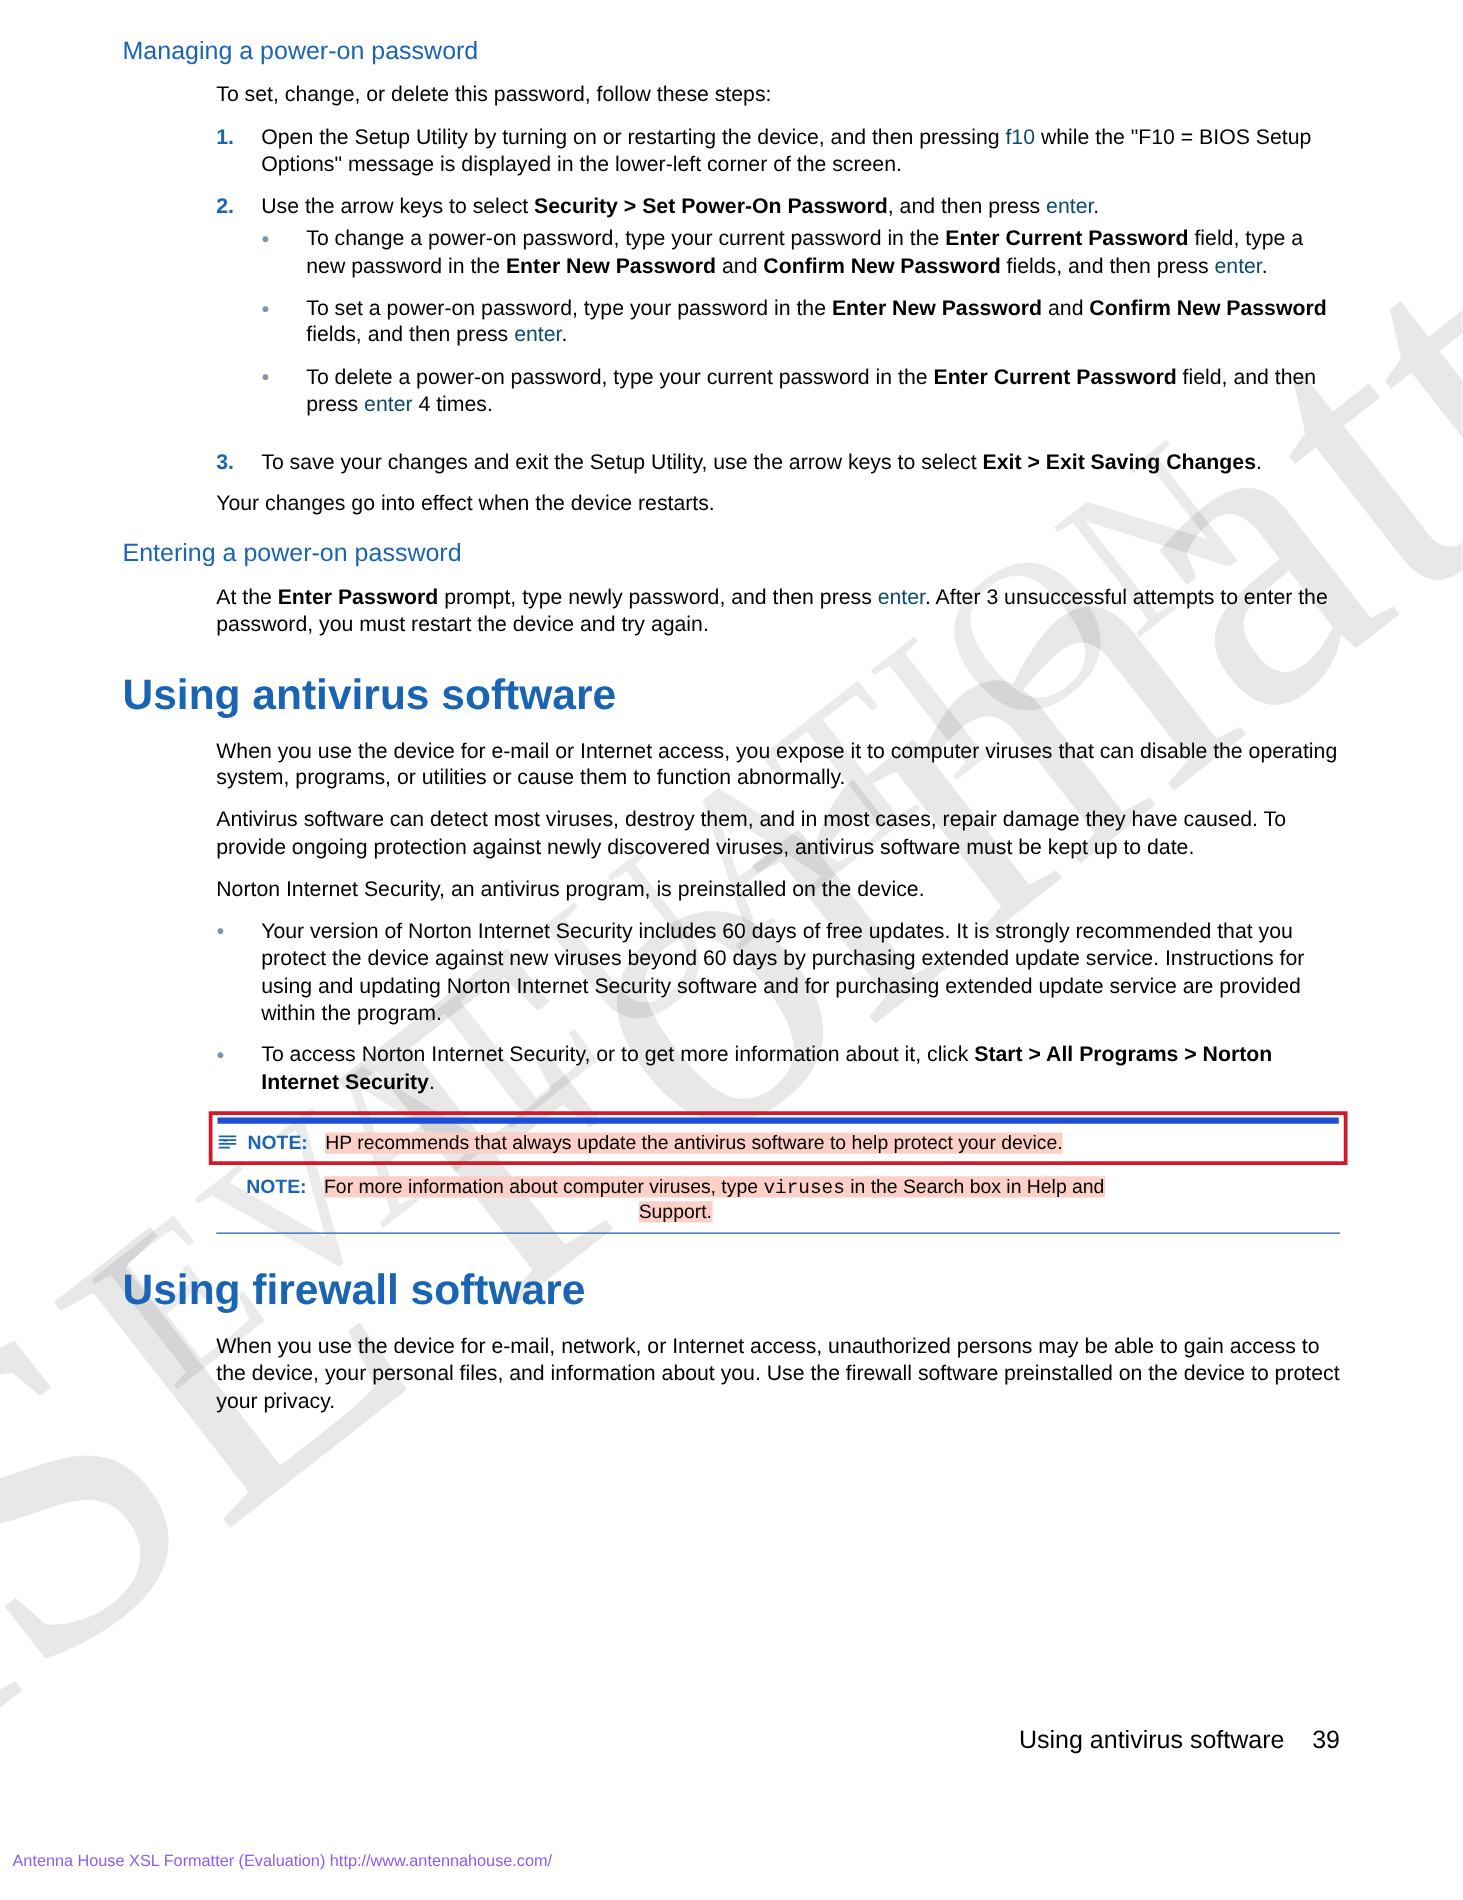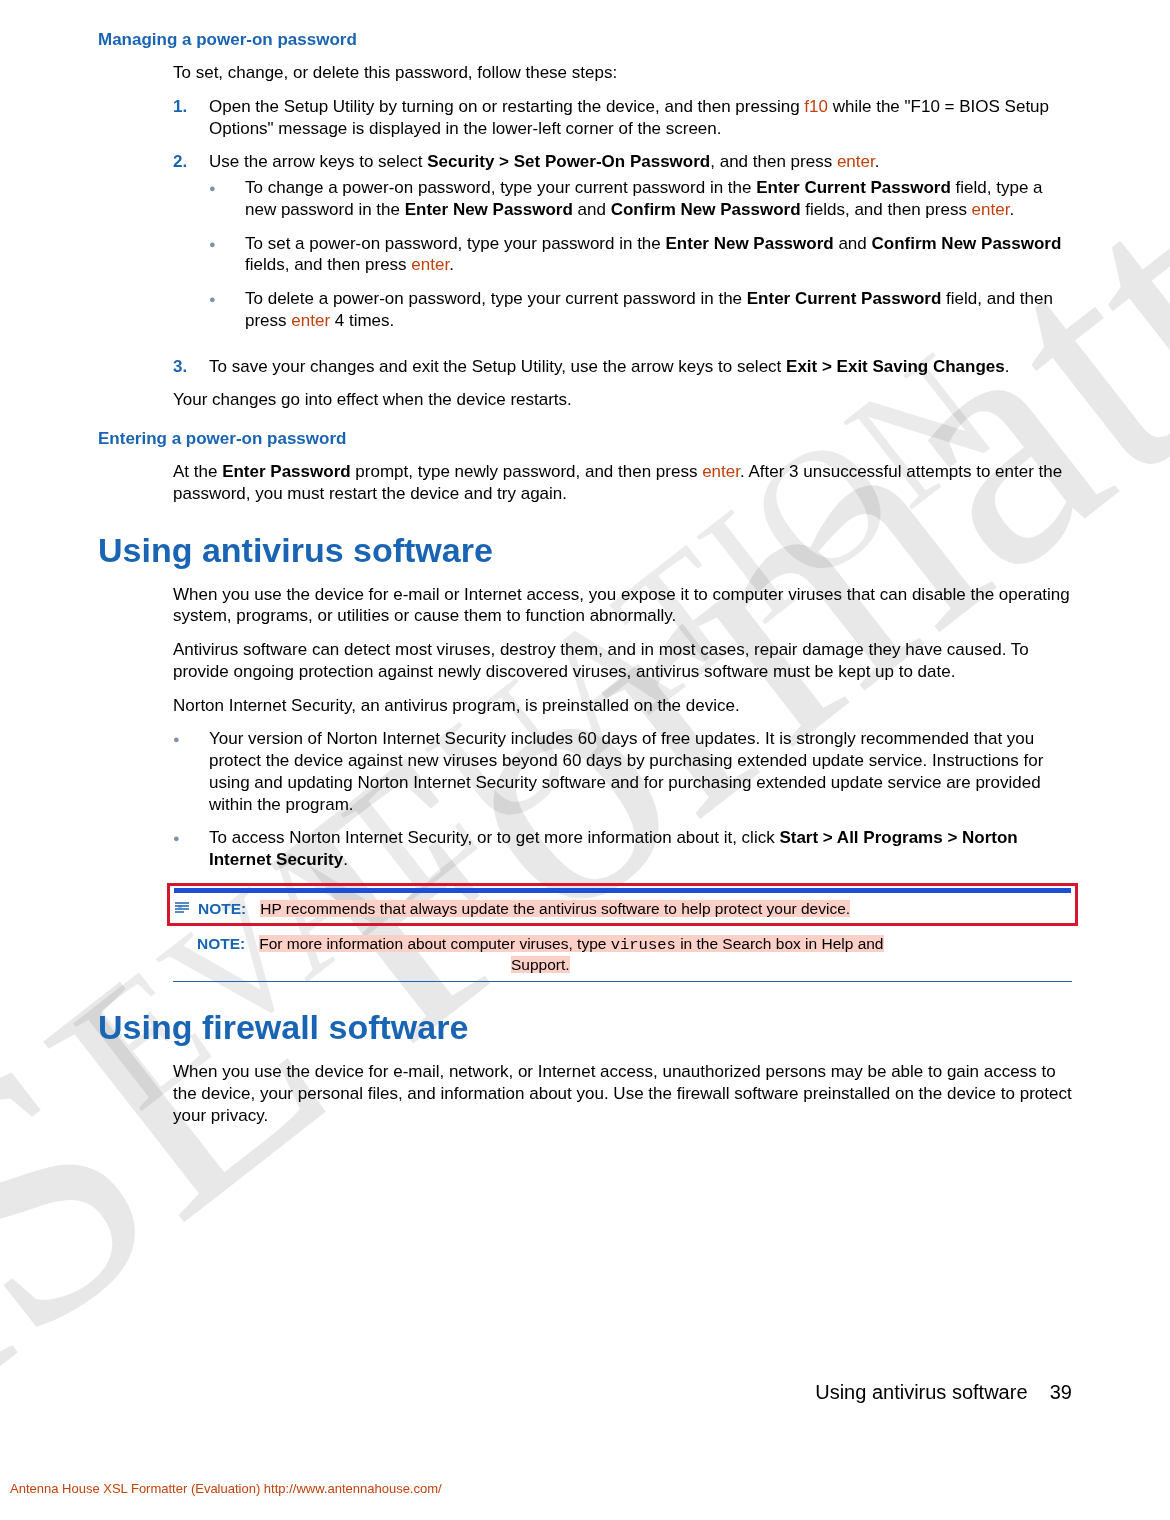--- a/index.html
+++ b/index.html
@@ -8,47 +8,47 @@
     font-family:Arial,Helvetica,sans-serif;
     color:#000;position:relative;background:#fff;
     box-sizing:border-box;
   }
   .page{position:relative;padding:30px 98px 0 98px;box-sizing:border-box;height:100%;}
   .watermark{position:absolute;left:50%;top:50%;transform:translate(-50%,-50%);pointer-events:none;z-index:0;}
   .watermark .wm1{font-size:350px;font-weight:400;color:rgba(0,0,0,0.09);transform:rotate(-38deg);white-space:nowrap;font-family:'Times New Roman',serif;}
   .watermark2{position:absolute;left:46%;top:48%;transform:translate(-50%,-50%);pointer-events:none;z-index:0;}
   .watermark2 .wm2{font-size:170px;font-weight:400;color:rgba(0,0,0,0.08);transform:rotate(-38deg);white-space:nowrap;font-family:'Times New Roman',serif;letter-spacing:4px;}
   .content{position:relative;z-index:1;}
-  .h3blue{color:#1a64b4;font-size:17px;font-weight:bold;margin:0 0 10px 0;}
+  .h3blue{color:#1a64b4;font-size:20px;font-weight:normal;margin:0 0 10px 0;}
   .h2blue{color:#1a64b4;font-size:34px;font-weight:bold;margin:26px 0 14px 0;}
   .bodyindent{margin-left:75px;font-size:17px;line-height:1.28;}
   p{margin:12px 0 12px 0;}
   ol.steps{list-style:none;padding:0;margin:0 0 12px 0;}
   ol.steps>li{display:flex;margin-bottom:12px;}
   ol.steps>li .num{color:#1a64b4;font-weight:bold;min-width:36px;}
   ol.steps>li .txt{flex:1;}
   ul.sub{list-style:none;padding:0;margin:4px 0 0 0;}
   ul.sub>li{display:flex;margin-bottom:12px;}
   ul.sub>li::before{content:"\25CF";color:#7f93aa;font-size:11px;min-width:36px;padding-top:4px;}
   .sub .txt{flex:1;}
   ul.bul{list-style:none;padding:0;margin:0 0 0 0;}
   ul.bul>li{display:flex;margin-bottom:12px;}
   ul.bul>li::before{content:"\25CF";color:#7f93aa;font-size:11px;min-width:36px;padding-top:4px;}
   .bul .txt{flex:1;}
-  .blue{color:#c2410c;}
+  .blue{color:#0c4a6e;}
   .note-box{border-top:1px solid #1a64b4;border-bottom:1px solid #1a64b4;padding:6px 0 6px 0;margin:0px 0 2px 0;font-size:15.5px;}
   .note-row{display:flex;margin-bottom:4px;}
   .note-row:last-child{margin-bottom:0;}
   .note-icon{min-width:24px;}
   .note-icon svg{vertical-align:top;margin-top:1px;}
   .note-label{color:#1a64b4;font-weight:bold;padding-right:14px;}
   .hl{background:#fccfc7;}
   .mono{font-family:"Courier New",monospace;}
   .footer-right{position:absolute;right:98px;bottom:116px;font-size:20px;}
-  .footer-left{position:absolute;left:10px;bottom:24px;font-size:13px;color:#c2410c;}
+  .footer-left{position:absolute;left:10px;bottom:24px;font-size:13px;color:#8b5cf6;}
 </style>
 </head>
 <body>
 
 <div class="page">
   <div class="watermark">
       <div class="wm1">XSL Formatter</div>
     </div>
   <div class="watermark2">
       <div class="wm2">EVALUATION</div>

